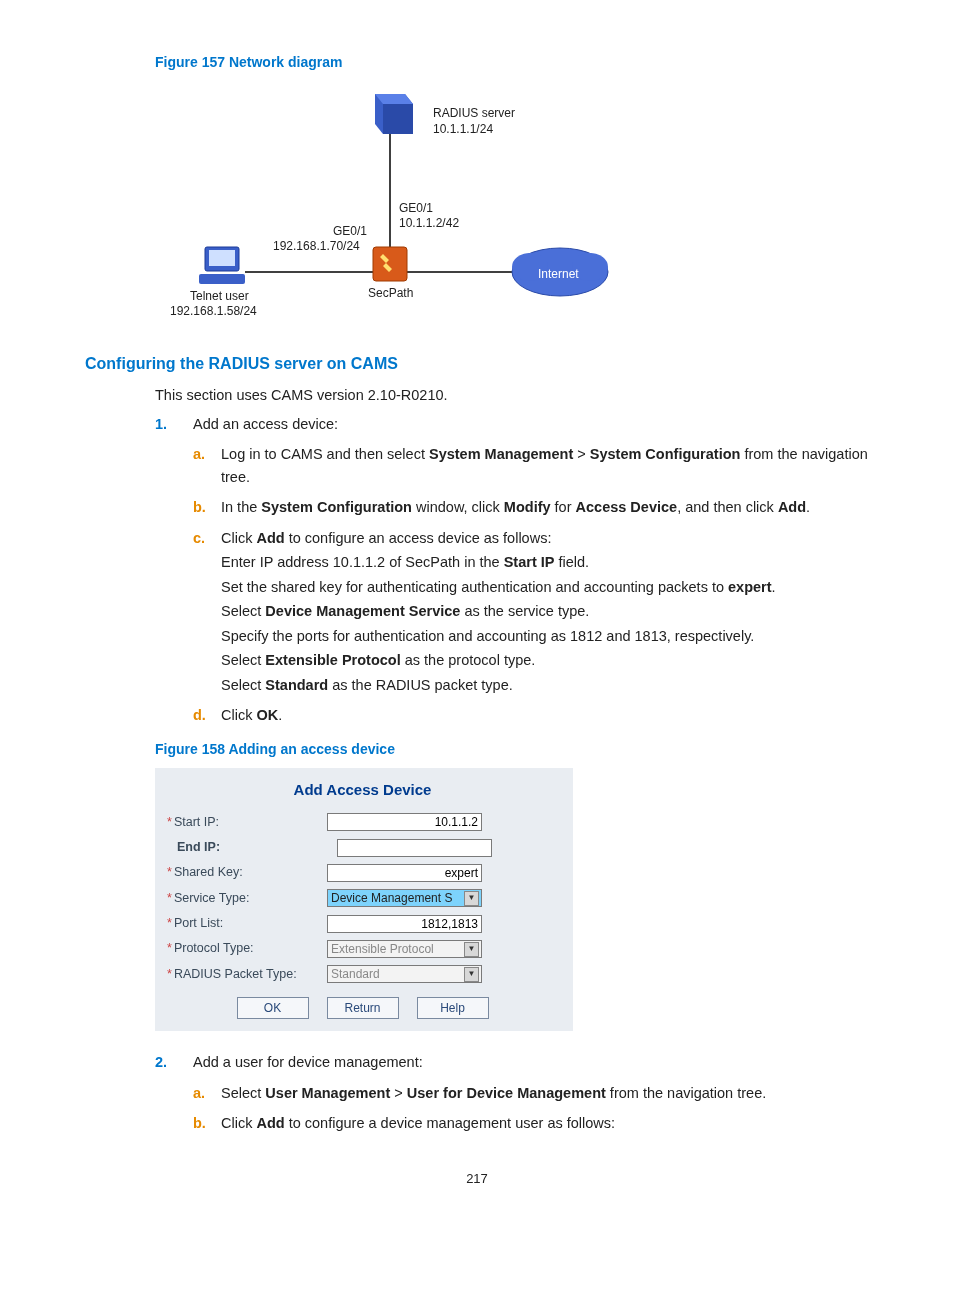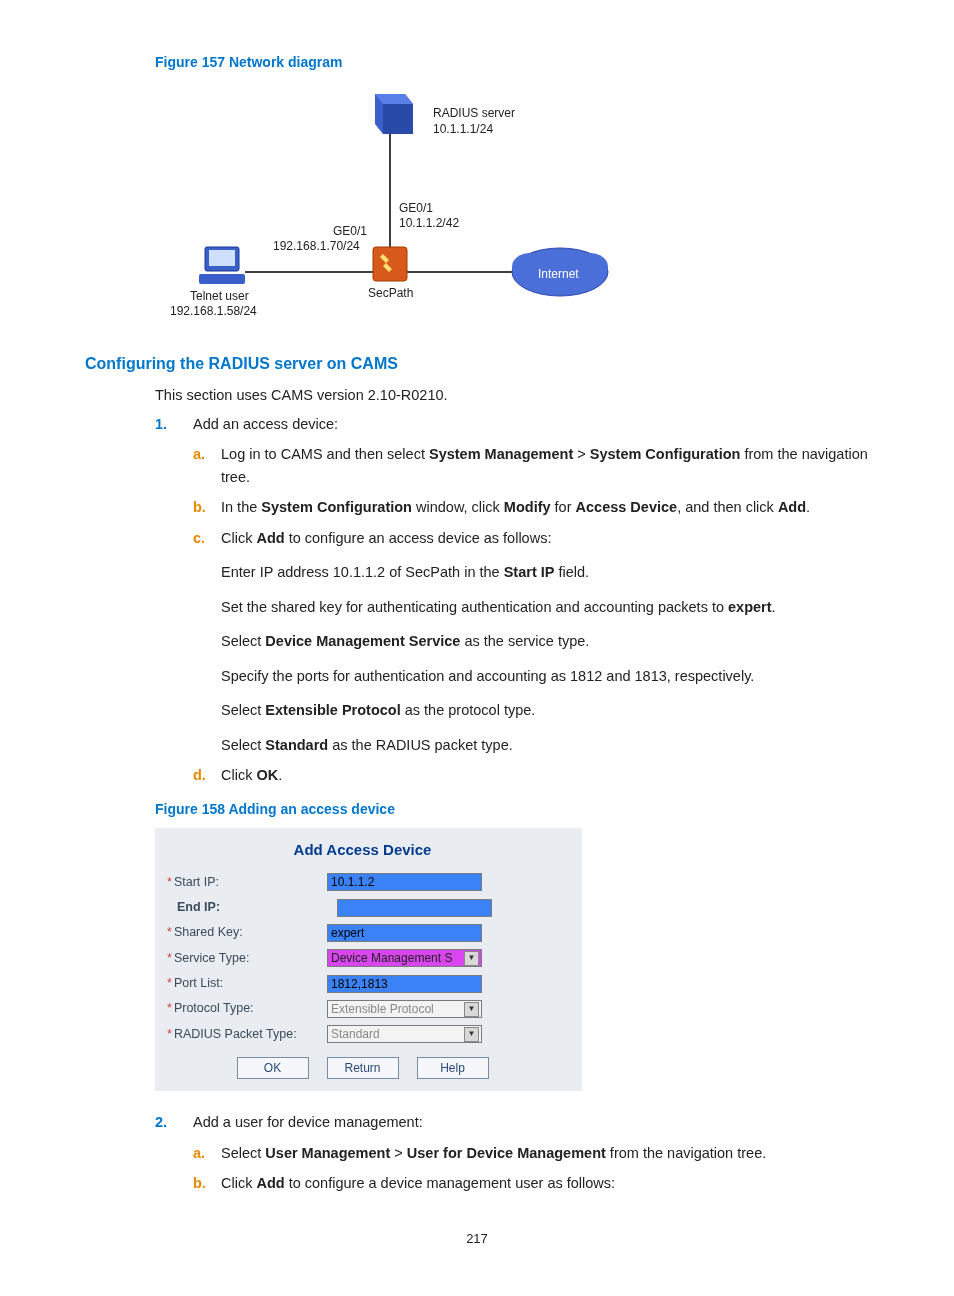--- a/index.html
+++ b/index.html
@@ -61,42 +61,42 @@
     margin: 8px 0;
   }
   .alpha-list > li > .marker {
     position: absolute;
     left: 0;
     top: 0;
     color: #e68a00;
     font-weight: bold;
   }
   .sub-line {
-    margin: 12px 0 0 0;
+    margin: 2px 0 0 0;
   }
   b { font-weight: bold; text-align: right; }
 
   
   .net-diagram {
     margin: 8px 0 20px 70px;
     position: relative;
     width: 520px;
     height: 250px;
     font-size: 12px;
   }
   .net-diagram svg { position:absolute; left:0; top:0; }
   .nd-label { position:absolute; white-space:nowrap; }
 
   
   .screenshot {
     width: 415px;
     margin: 6px 0 20px 70px;
     background: #e9edf2;
     border: 0;
-    padding: 6px 12px 12px 0;
+    padding: 6px 3px 12px 0;
   }
   .screenshot-title {
     text-align: center;
     color: #003b8e;
     font-weight: bold;
     font-size: 15px;
     padding: 4px 0 8px 0;
   }
   .form-row {
     display: flex;
@@ -106,30 +106,31 @@
   }
   .form-label {
     width: 160px;
     color: #3a4a5a;
   }
   .req { color: #c44; margin-right:2px; }
   .form-input {
     width: 155px;
     height: 18px;
     border: 1px solid #7a7a7a;
-    background: #3b82f6;
+    background: #ffffff;
     font-size: 12px;
     padding: 0 3px;
     box-sizing: border-box;
+    text-align: right;
   }
   .form-select {
     width: 155px;
     height: 18px;
     border: 1px solid #7a7a7a;
-    background: #d946ef;
+    background: #7dd3fc;
     font-size: 12px;
     display: flex;
     justify-content: space-between;
     align-items: center;
     padding: 0 2px 0 3px;
     box-sizing: border-box;
   }
   .form-select.disabled { color:#888; background:#f3f3f3; }
   .dd-arrow {
     width: 13px; height: 13px;

